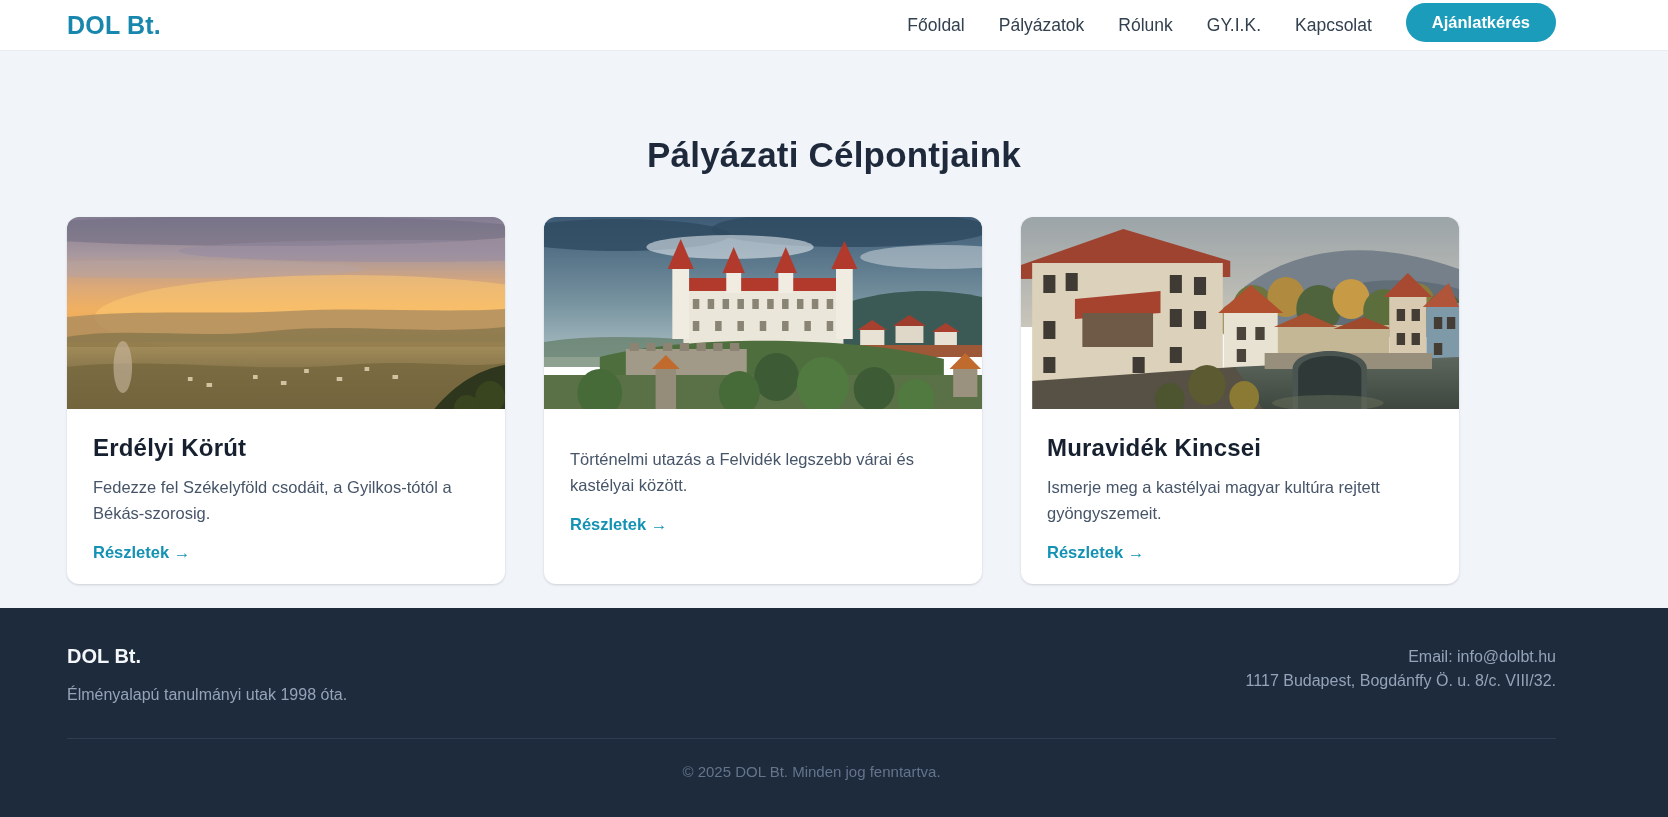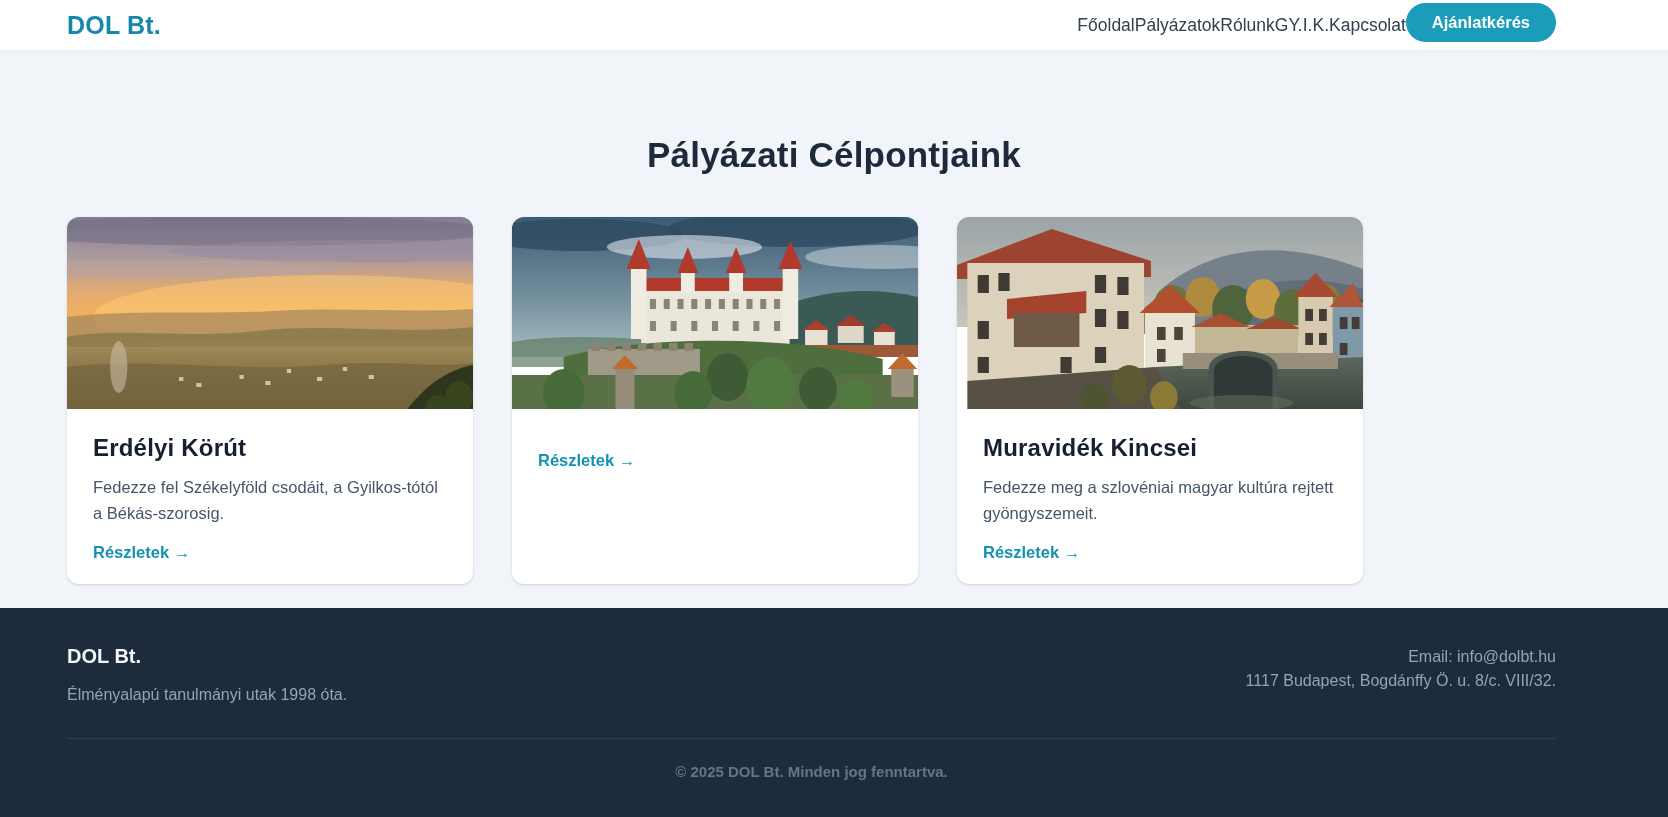--- a/index.html
+++ b/index.html
@@ -14,40 +14,40 @@
   
   header.site-header {
     height:51px; background:#ffffff; border-bottom:1px solid #e8edf3;
     display:flex; align-items:center;
   }
   .header-row { display:flex; align-items:center; justify-content:space-between; }
   .logo {
     font-size:25px; font-weight:bold; color:#1887ad; letter-spacing:.2px;
     text-decoration:none; cursor:pointer;
   }
-  nav.main-nav { display:flex; align-items:center; }
+  nav.main-nav { display:flex; align-items:center; gap:34px; }
   nav.main-nav a.nav-link {
     font-size:17.5px; color:#32404f; text-decoration:none; cursor:pointer;
   }
   .cta {
     margin-top:-6px;
     background:#1a9cba; color:#ffffff; border:none; cursor:pointer;
     font-size:16.5px; font-weight:bold; font-family:inherit;
     padding:10px 26px; border-radius:999px;
   }
 
   
   main.page-main { background:#f1f5f9; height:557px; }
   h1.page-title {
     text-align:center; font-size:35px; font-weight:bold; color:#1e293b;
     padding-top:84px; letter-spacing:.2px;
   }
   .cards { display:flex; gap:39px; margin-top:42px; }
   .card {
-    width:406px; height:367px; background:#ffffff; border-radius:12px;
+    width:438px; height:367px; background:#ffffff; border-radius:12px;
     overflow:hidden; box-shadow:0 1px 3px rgba(15,23,42,.10), 0 1px 2px rgba(15,23,42,.06);
     display:flex; flex-direction:column;
   }
   .card-img { height:192px; overflow:hidden; flex:none; }
   .card-img svg { display:block; width:100%; height:100%; }
   .card-body { padding:25px 26px 24px; }
   .card-body h2 { font-size:24px; font-weight:bold; color:#16202e; letter-spacing:.2px; }
   .card-body p {
     margin-top:12px; font-size:16.5px; line-height:1.58; color:#475569;
     max-width:400px;
@@ -57,21 +57,21 @@
     color:#1392b4; text-decoration:none; cursor:pointer;
   }
 
   
   footer.site-footer { background:#1d2b3d; height:209px; color:#ffffff; }
   .footer-top { display:flex; justify-content:space-between; padding-top:37px; }
   .footer-brand { font-size:20px; font-weight:bold; color:#f4f7fa; }
   .footer-tagline { margin-top:18px; font-size:16px; color:#94a3b8; }
   .footer-contact { text-align:right; font-size:16px; color:#94a3b8; line-height:1.5; }
   .footer-divider { border-top:1px solid #2e3e52; margin-top:34px; }
-  .copyright { text-align:center; padding-top:24px; font-size:15px; color:#64748b;font-weight:bold; }
+  .copyright { text-align:center; padding-top:24px; font-size:15px; color:#64748b; }
 </style>
 </head>
 <body>
 
 <header class="site-header">
   <div class="shell header-row">
     <a class="logo">DOL Bt.</a>
     <nav class="main-nav">
       <a class="nav-link">Főoldal</a>
       <a class="nav-link">Pályázatok</a>
@@ -213,20 +213,21 @@
           <polygon points="436,152 470,152 453,136" fill="#c06a2e"></polygon>
           <circle cx="250" cy="160" r="24" fill="#3d5c35"></circle>
           <circle cx="300" cy="168" r="28" fill="#517a41"></circle>
           <circle cx="210" cy="176" r="22" fill="#466a38"></circle>
           <circle cx="355" cy="172" r="22" fill="#3d5c35"></circle>
           <circle cx="60" cy="176" r="24" fill="#466a38"></circle>
           <circle cx="400" cy="182" r="20" fill="#517a41"></circle>
         </svg>
       </div>
       <div class="card-body">
+        <p>Történelmi utazás a Felvidék legszebb várai és kastélyai között.</p>
         <a class="details">Részletek →</a>
       </div>
     </article>
 
     <article class="card">
       <div class="card-img">
         <svg viewBox="0 0 471 192" preserveAspectRatio="none" aria-hidden="true">
           <defs>
             <linearGradient id="sky3" x1="0" y1="0" x2="0" y2="1">
               <stop offset="0" stop-color="#9ba4a8"></stop>
@@ -299,21 +300,21 @@
           <path d="M298,154 L298,192 L366,192 L366,154 C366,134 298,134 298,154 Z" fill="#2f3a38"></path>
           <path d="M12,164 L230,150 L260,192 L12,192 Z" fill="#575044"></path>
           <circle cx="200" cy="168" r="20" fill="#5c5a30"></circle>
           <circle cx="240" cy="180" r="16" fill="#8a7a34"></circle>
           <circle cx="160" cy="182" r="16" fill="#4c5530"></circle>
           <ellipse cx="330" cy="186" rx="60" ry="8" fill="#6a6f5c" opacity="0.5"></ellipse>
         </svg>
       </div>
       <div class="card-body">
         <h2>Muravidék Kincsei</h2>
-        <p>Fedezze meg a szlovéniai magyar kultúra rejtett gyöngyszemeit.</p>
+        <p>Ismerje meg a kastélyai magyar kultúra rejtett gyöngyszemeit.</p>
         <a class="details">Részletek →</a>
       </div>
     </article>
 
   </div>
 </main>
 
 <footer class="site-footer">
   <div class="shell">
     <div class="footer-top">

